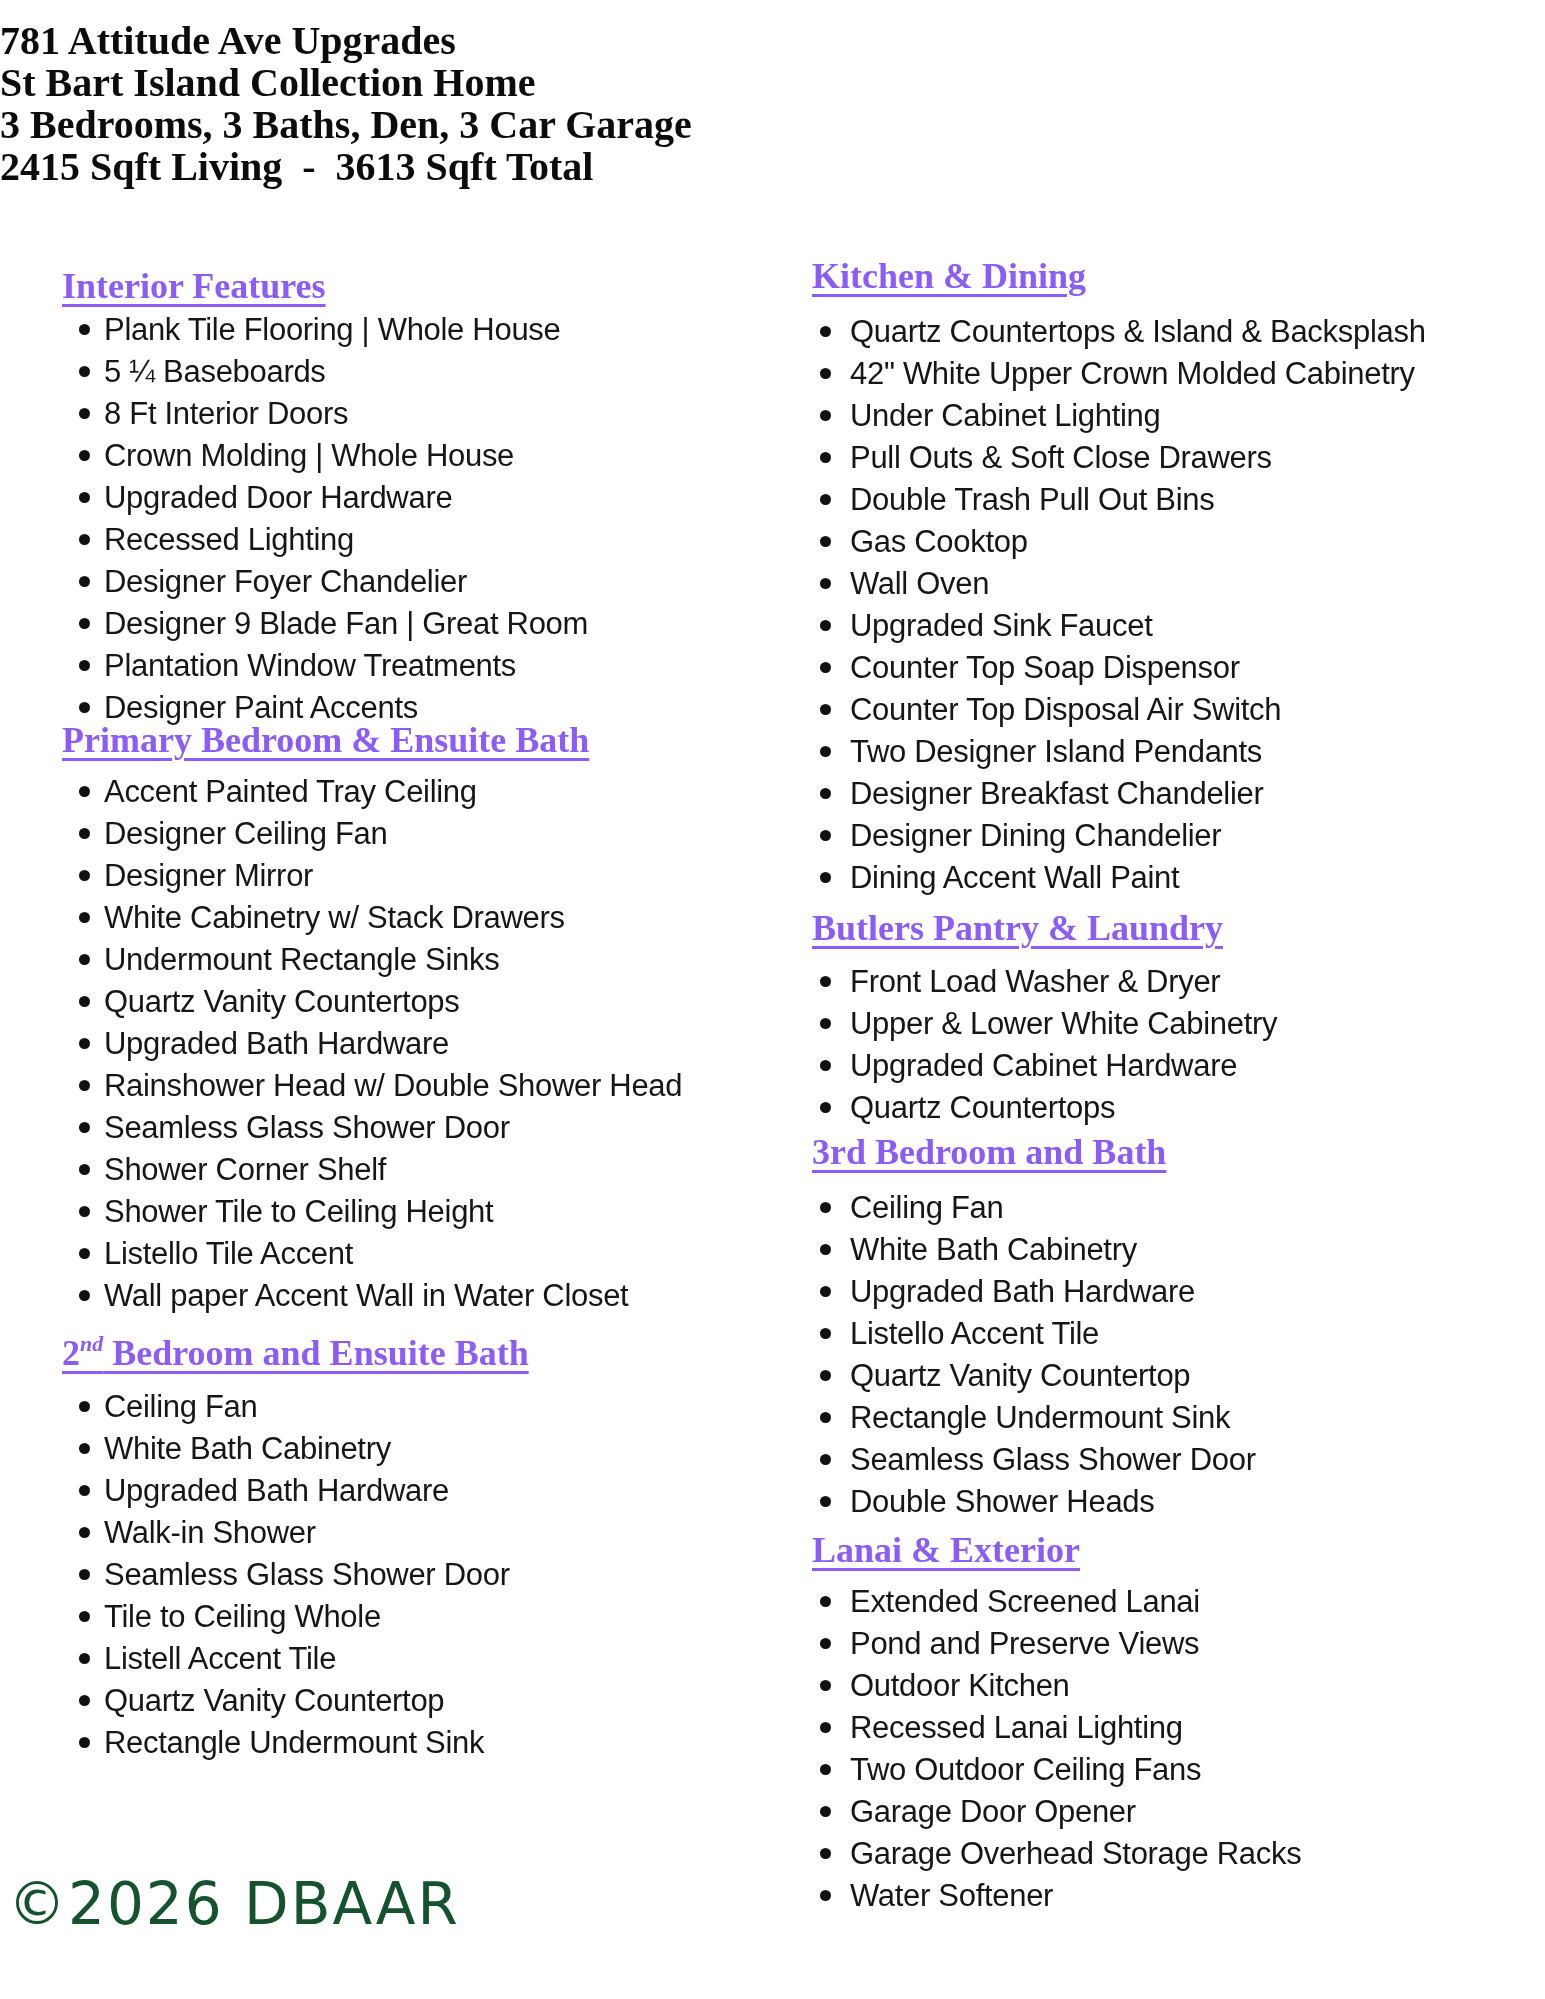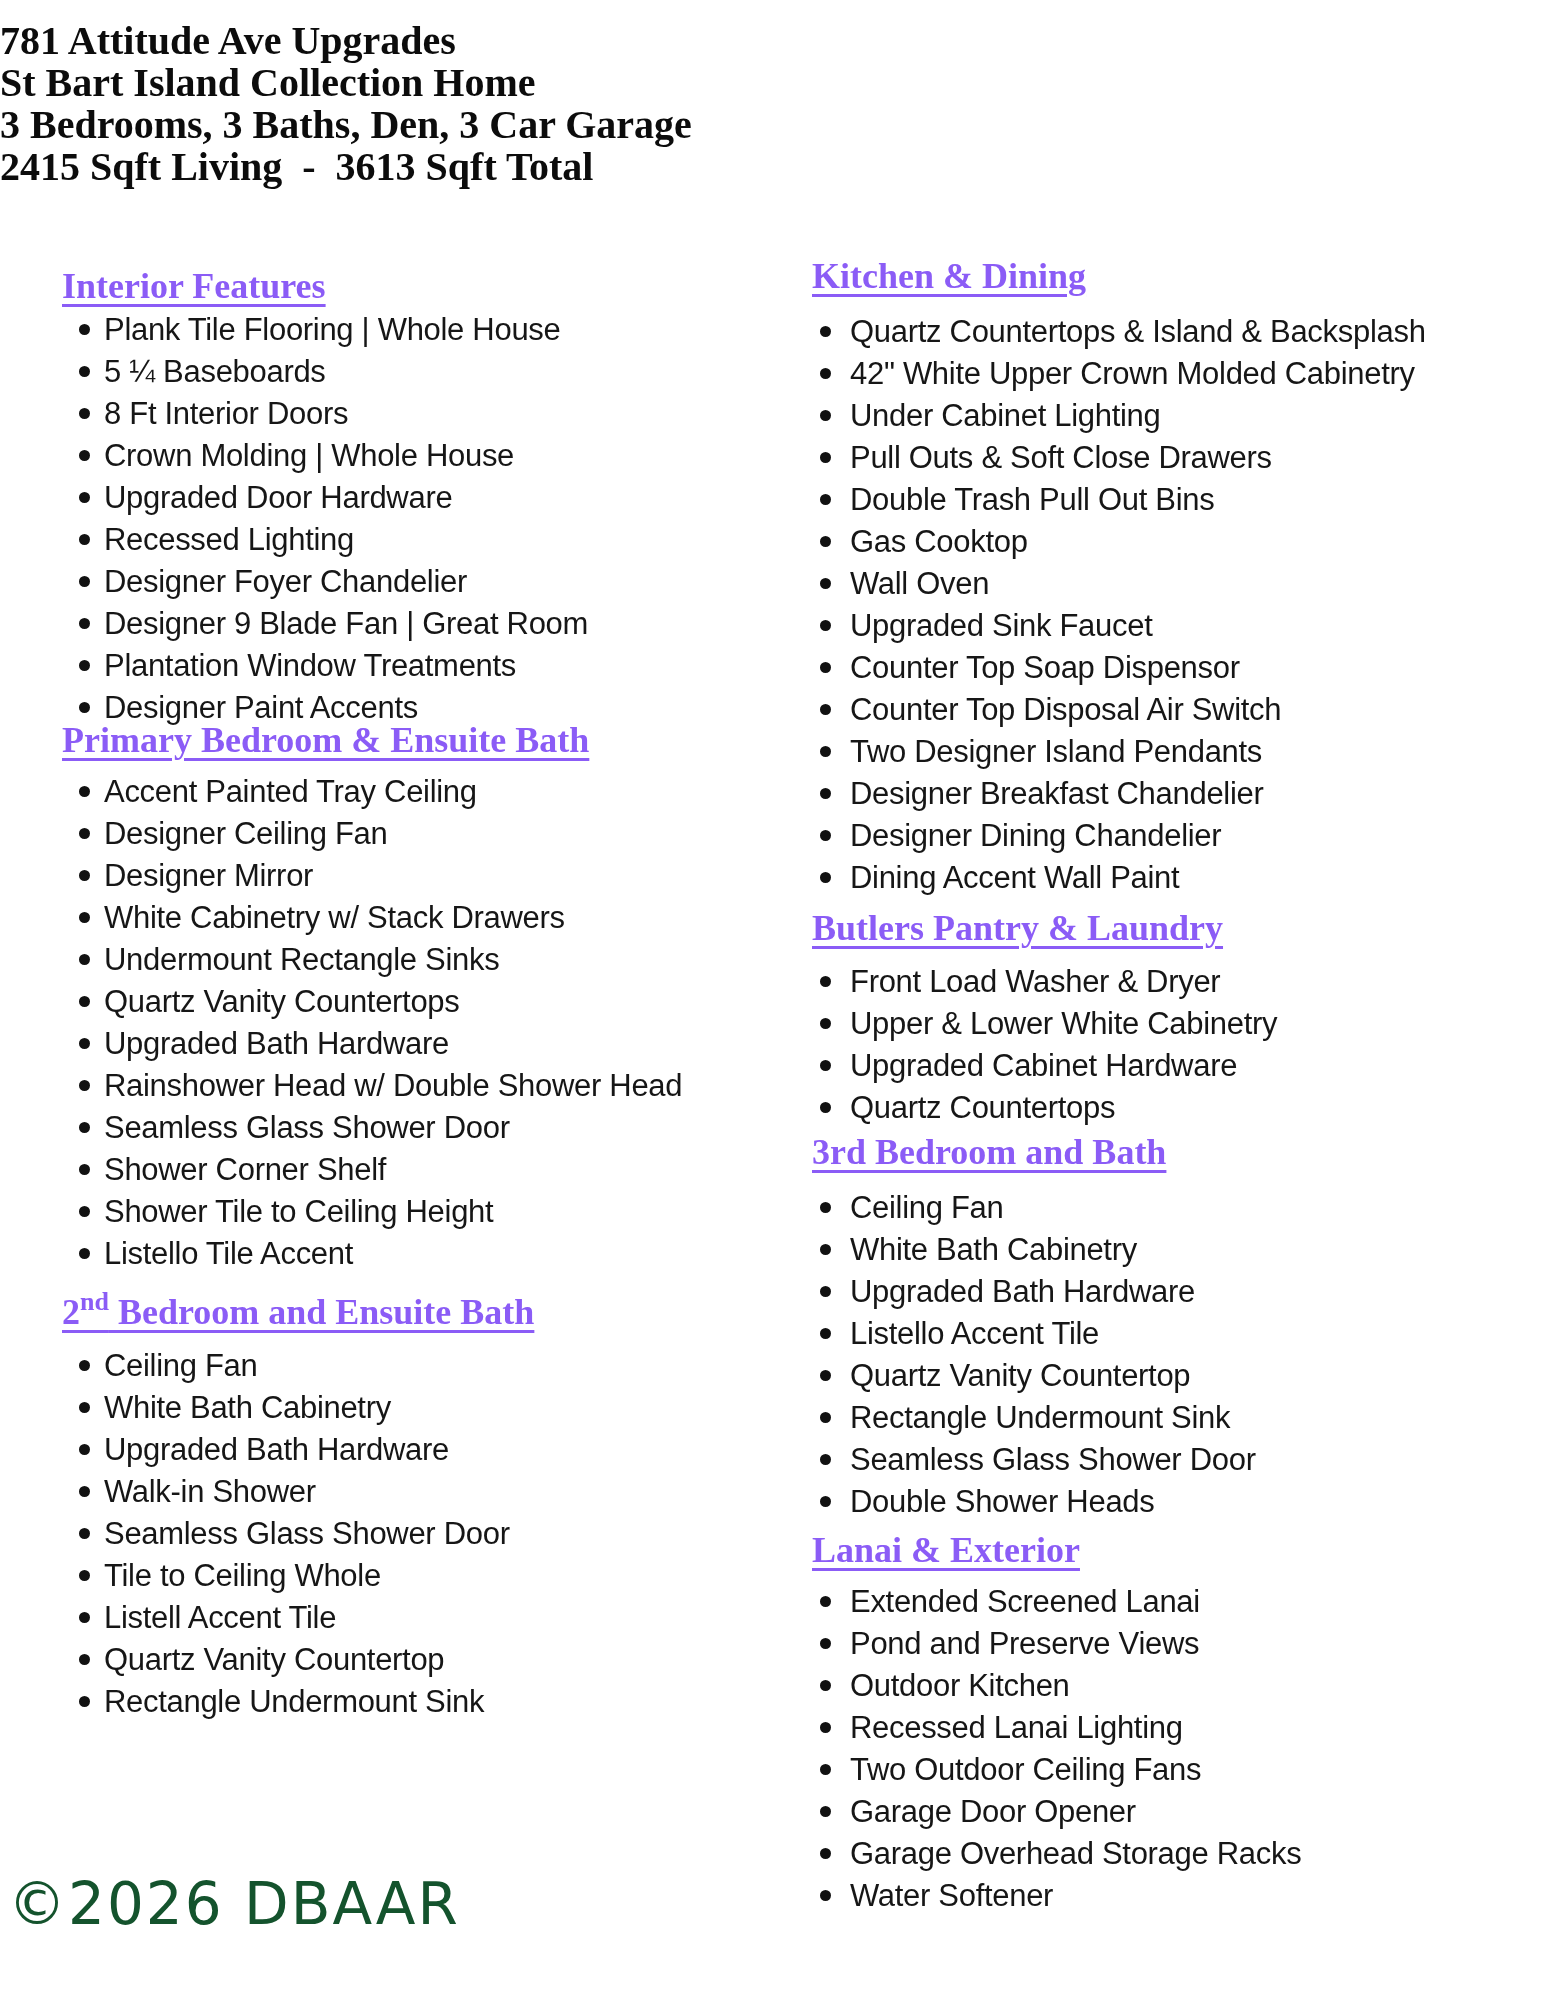--- a/index.html
+++ b/index.html
@@ -49,22 +49,23 @@
     font-weight: bold;
     font-size: 36px;
     line-height: 46px;
     color: #8b5cf6;
     text-decoration: underline;
     text-decoration-thickness: 3px;
     text-underline-offset: 6px;
     white-space: pre;
   }
   h2 .sup {
-    font-size: 26px;
+    font-size: 22px;
     vertical-align: 14px;
+    font-style: italic;
   }
 
   ul.feature-list {
     list-style: none;
     margin: 0;
     padding: 0;
   }
   ul.feature-list li {
     position: relative;
     font-family: "Liberation Sans", sans-serif;
@@ -150,20 +151,21 @@
         <li><span class="bullet"></span><span>Designer Mirror</span></li>
         <li><span class="bullet"></span><span>White Cabinetry w/ Stack Drawers</span></li>
         <li><span class="bullet"></span><span>Undermount Rectangle Sinks</span></li>
         <li><span class="bullet"></span><span>Quartz Vanity Countertops</span></li>
         <li><span class="bullet"></span><span>Upgraded Bath Hardware</span></li>
         <li><span class="bullet"></span><span>Rainshower Head w/ Double Shower Head</span></li>
         <li><span class="bullet"></span><span>Seamless Glass Shower Door</span></li>
         <li><span class="bullet"></span><span>Shower Corner Shelf</span></li>
         <li><span class="bullet"></span><span>Shower Tile to Ceiling Height</span></li>
         <li><span class="bullet"></span><span>Listello Tile Accent</span></li>
+        <li><span class="bullet"></span><span>Wall paper Accent Wall in Water Closet</span></li>
       </ul>
     </section>
     <section>
       <h2 class="section-heading"><span>2</span><span class="sup">nd</span><span> Bedroom and Ensuite Bath</span></h2>
       <ul class="feature-list">
         <li><span class="bullet"></span><span>Ceiling Fan</span></li>
         <li><span class="bullet"></span><span>White Bath Cabinetry</span></li>
         <li><span class="bullet"></span><span>Upgraded Bath Hardware</span></li>
         <li><span class="bullet"></span><span>Walk-in Shower</span></li>
         <li><span class="bullet"></span><span>Seamless Glass Shower Door</span></li>

